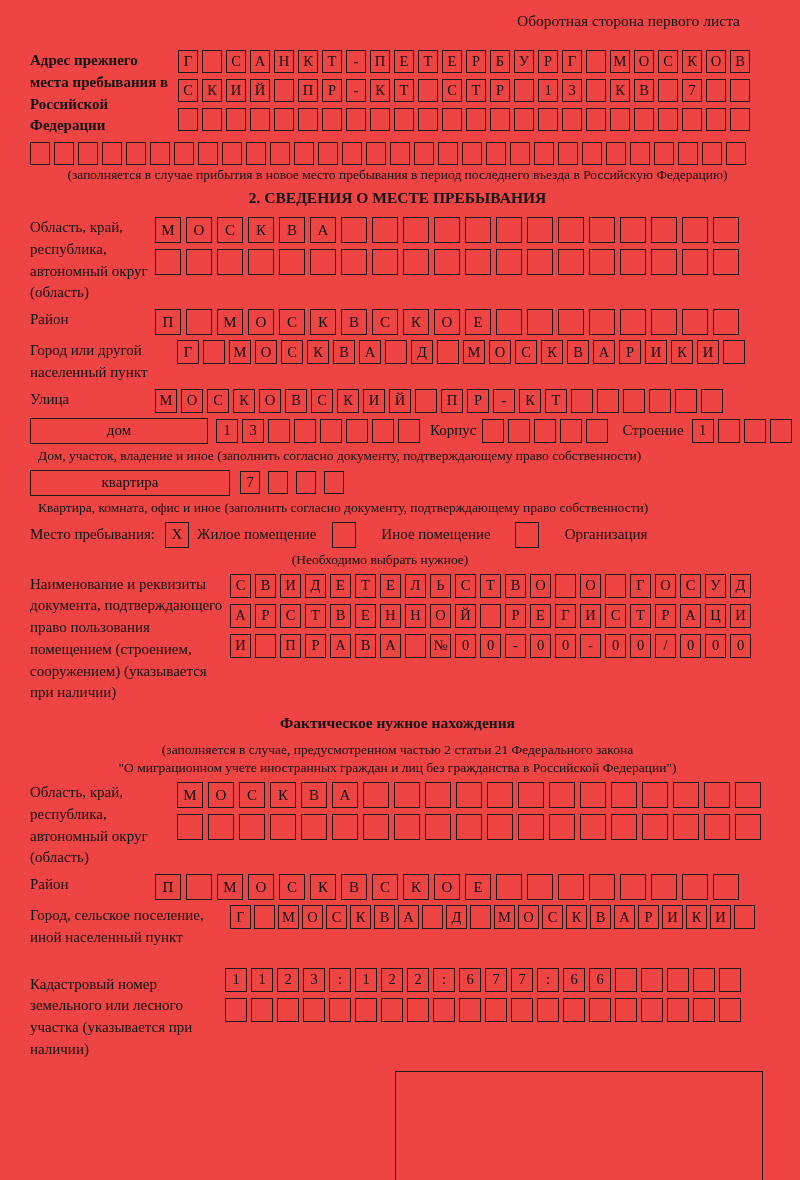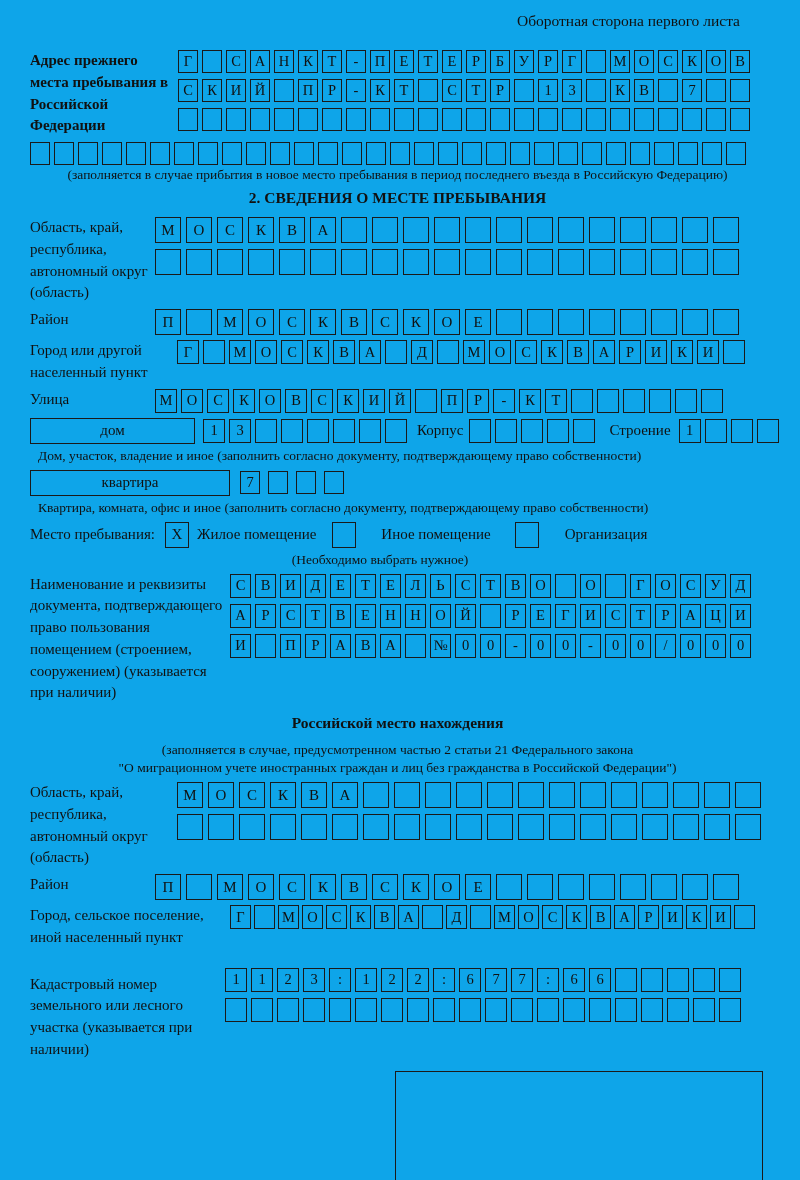--- a/index.html
+++ b/index.html
@@ -8,21 +8,21 @@
     font-family: "Liberation Serif", "DejaVu Serif", serif;
     color: #111;
     width: 800px;
   }
   .page {
     position: relative;
     width: 800px;
     height: 1180px;
     padding: 12px 35px 24px 30px;
     overflow: hidden;
-    background: #0ea5e9;
+    background: #ef4444;
   }
   .hdr-right {
     text-align: right;
     font-size: 15.5px;
     padding-right: 25px;
     margin-bottom: 20px;
   }
   .field { display: flex; align-items: flex-start; margin-bottom: 5px; }
   .flabel { font-size: 15px; line-height: 1.45; flex: 0 0 auto; padding-right: 6px; }
   .w125 { width: 125px; }
@@ -331,21 +331,21 @@
         <span class="cell"></span>
         <span class="cell"></span>
         <span class="cell"></span>
         <span class="cell"></span>
         <span class="cell"></span>
         <span class="cell"></span>
       </div>
   </div>
 
   <div class="inline-row">
-    <div class="named-rect" style="width:165px">дом</div>
+    <div class="named-rect" style="width:178px">дом</div>
     <div class="cells md" style="margin-left:8px">
         <span class="cell">1</span>
         <span class="cell">3</span>
         <span class="cell"></span>
         <span class="cell"></span>
         <span class="cell"></span>
         <span class="cell"></span>
         <span class="cell"></span>
         <span class="cell"></span>
       </div>
@@ -457,21 +457,21 @@
           <span class="cell">0</span>
           <span class="cell">0</span>
           <span class="cell">/</span>
           <span class="cell">0</span>
           <span class="cell">0</span>
           <span class="cell">0</span>
         </div>
     </div>
   </div>
 
-  <div class="sec-title mt10">Российской место нахождения</div>
+  <div class="sec-title mt10">Фактическое нужное нахождения</div>
   <div class="caption" style="margin-bottom:0">(заполняется в случае, предусмотренном частью 2 статьи 21 Федерального закона</div>
   <div class="caption">"О миграционном учете иностранных граждан и лиц без гражданства в Российской Федерации")</div>
 
   <div class="field">
     <div class="flabel w147">Область, край, республика, автономный округ (область)</div>
     <div class="rows">
       <div class="cells lg">
           <span class="cell">М</span>
           <span class="cell">О</span>
           <span class="cell">С</span>

